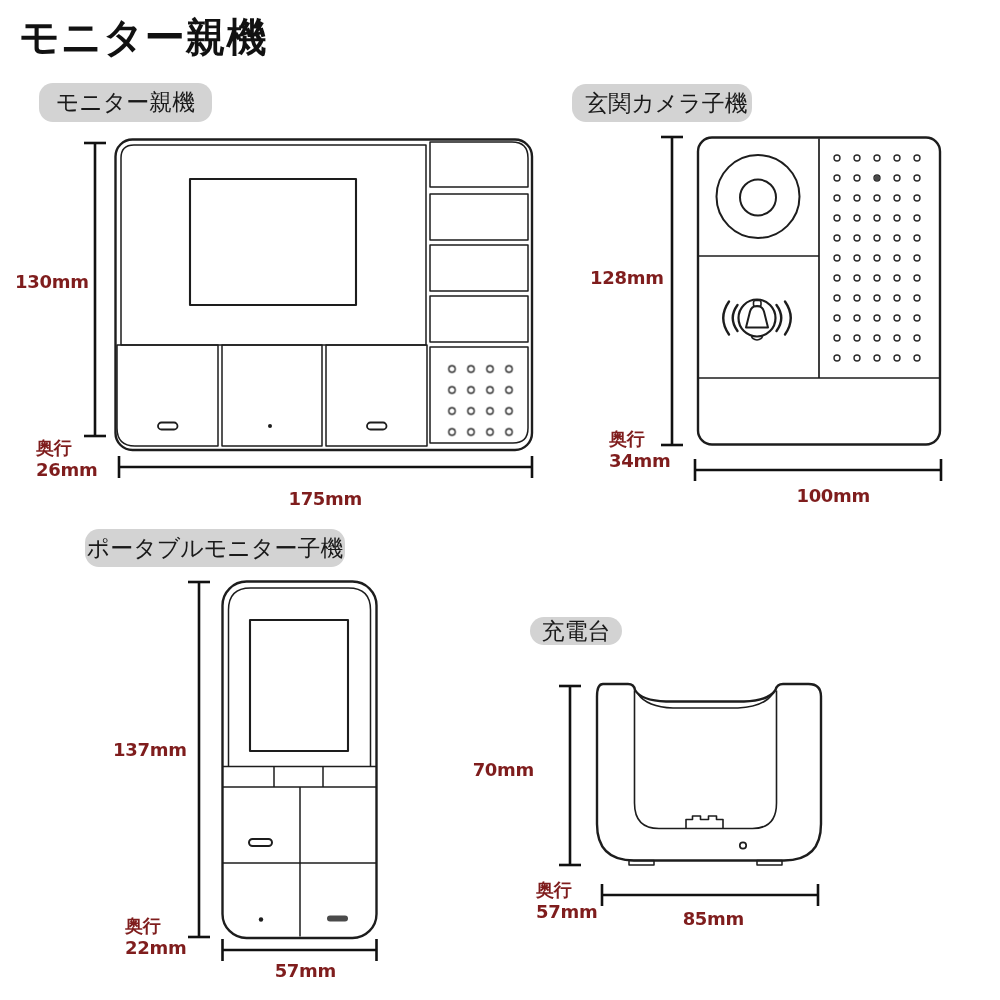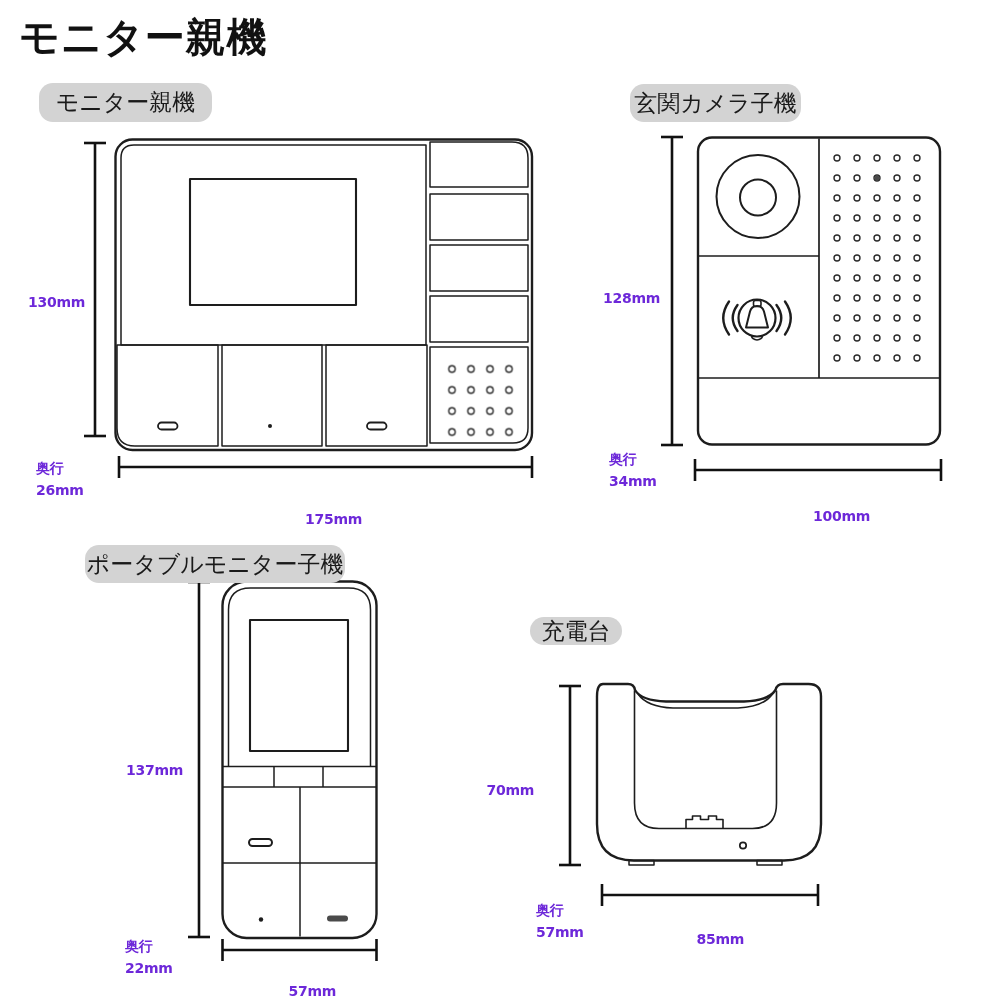--- a/index.html
+++ b/index.html
@@ -11,22 +11,22 @@
   .title {
     position:absolute; left:19px; top:10px;
     font-size:40px; font-weight:900; color:#111; letter-spacing:1px; white-space:nowrap;
   }
   .chip {
     position:absolute; background:#d3d3d3; border-radius:14px;
     display:flex; align-items:center; justify-content:center;
     font-size:23px; font-weight:500; color:#1a1a1a; white-space:nowrap;
   }
   .dim {
-    position:absolute; font-size:14px; font-weight:700; color:#6d28d9;
-    line-height:22px; white-space:nowrap; letter-spacing:-0.3px;margin-top:20px;
+    position:absolute; font-size:18px; font-weight:700; color:#7f1d1d;
+    line-height:22px; white-space:nowrap; letter-spacing:-0.3px;
   }
   .dim.right  { text-align:right; }
   .dim.center { text-align:right; }
 </style>
 </head>
 <body>
 
 <div class="canvas">
 
   <svg class="art" viewBox="0 0 1000 1000">
@@ -140,22 +140,22 @@
       <line x1="559" y1="865" x2="581" y2="865"></line>
       <line x1="602" y1="895" x2="818" y2="895"></line>
       <line x1="602" y1="884" x2="602" y2="906"></line>
       <line x1="818" y1="884" x2="818" y2="906"></line>
     </g>
   </svg>
 
   <div class="title">モニター親機</div>
 
   <div class="chip" style="left:39px;  top:83px;  width:173px; height:39px;">モニター親機</div>
-  <div class="chip" style="left:630px; top:84px;  width:171px; height:38px;">玄関カメラ子機</div>
-  <div class="chip" style="left:85px;  top:529px; width:260px; height:38px;margin-top:16px;">ポータブルモニター子機</div>
+  <div class="chip" style="left:572px; top:84px;  width:171px; height:38px;padding-left:9px;">玄関カメラ子機</div>
+  <div class="chip" style="left:85px;  top:529px; width:260px; height:38px;">ポータブルモニター子機</div>
   <div class="chip" style="left:530px; top:617px; width:92px;  height:28px;">充電台</div>
 
   <div class="dim right" style="left:15px;  top:271px; width:70px;">130mm</div>
   <div class="dim center" style="left:282px; top:488px; width:80px;">175mm</div>
   <div class="dim" style="left:36px; top:437px;">
     <span>奥行</span><br>
     <span>26mm</span>
   </div>
 
   <div class="dim right" style="left:590px; top:267px; width:70px;">128mm</div>

